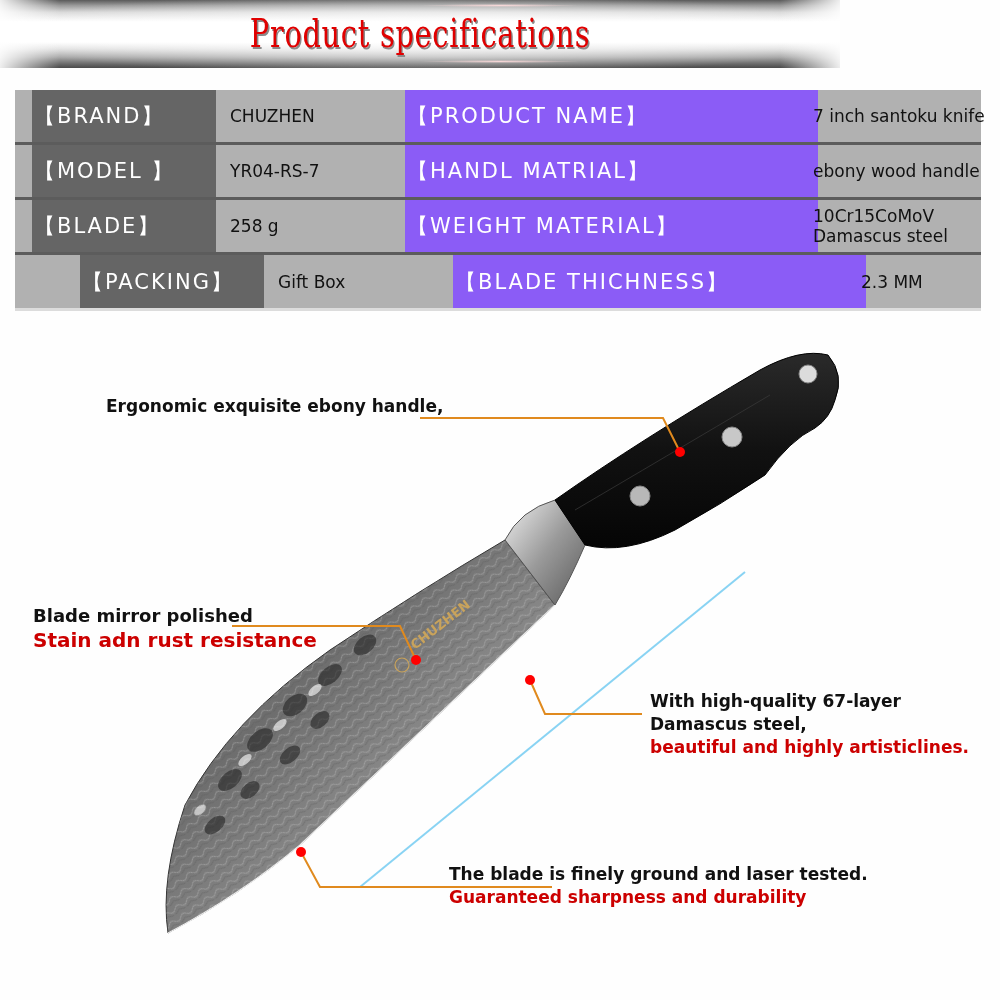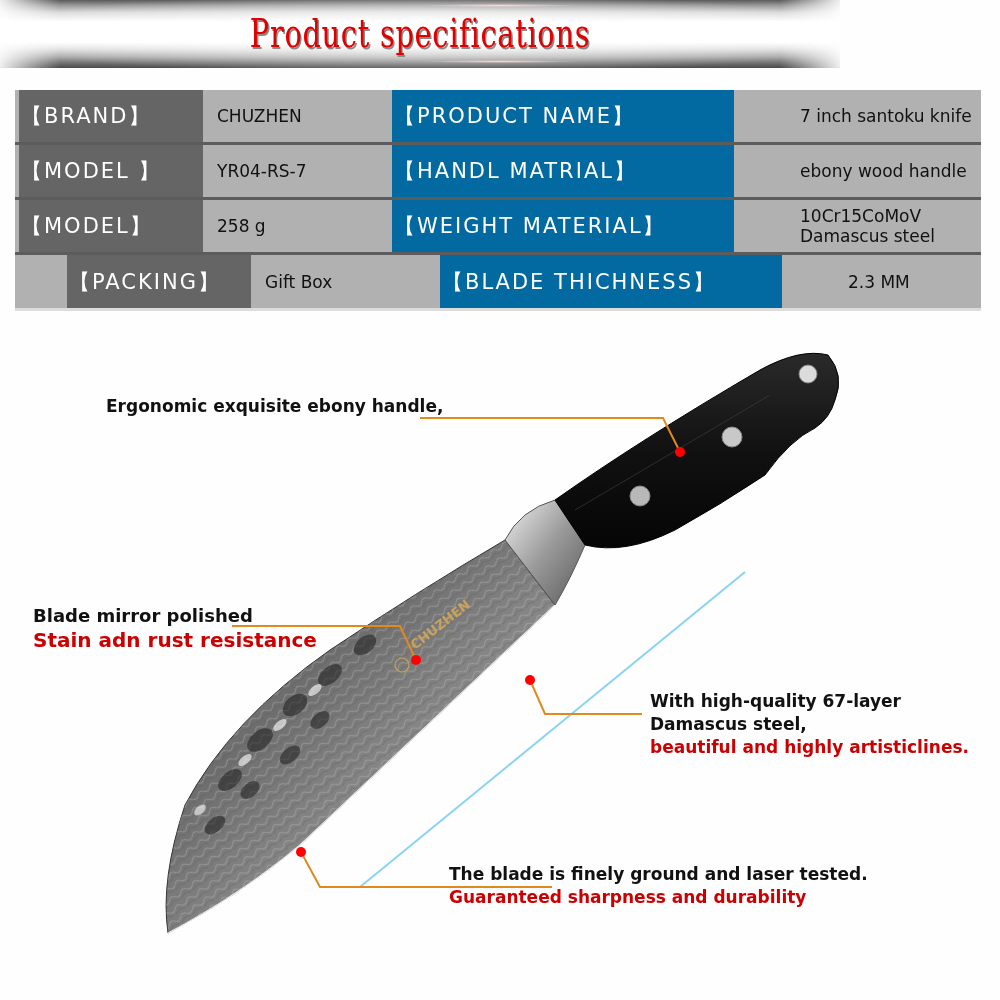--- a/index.html
+++ b/index.html
@@ -33,30 +33,30 @@
     font-family:"DejaVu Serif", serif; font-size:40px; line-height:56px;
     color:#e00000; letter-spacing:1px;
     transform:scaleX(0.72); transform-origin:center;
     text-shadow:2px 2px 0 #8a8a8a;
   }
   
   .spec-table {
     position:absolute; left:15px; top:90px; width:966px; height:218px;
     background:#b1b1b1;
   }
-  .spec-row { position:absolute; left:4px; width:966px; height:52px; }
+  .spec-row { position:absolute; left:17px; width:966px; height:52px; }
   .spec-row.r0 { top:0; }
   .spec-row.r1 { top:55px; }
   .spec-row.r2 { top:110px; }
   .spec-row.r3 { top:165px; height:53px;margin-left:48px; }
   .row-sep { position:absolute; left:0; width:966px; height:3px; background:#5c5c5c; }
   .cell { position:absolute; top:0; bottom:0; display:flex; align-items:center; }
   .lbl1 { left:0; width:184px; background:#656565; }
   .val1 { left:184px; width:189px; }
-  .lbl2 { left:373px; width:342px; background:#0369a1; }
+  .lbl2 { left:373px; width:413px; background:#8b5cf6; }
   .val2 { left:715px; width:251px;padding-left:44px; }
   .label-text {
     color:#ffffff; font-family:"DejaVu Sans", sans-serif; font-size:21px;
     letter-spacing:2px; padding-left:2px; white-space:nowrap;
   }
   .value-text {
     color:#111111; font-family:"DejaVu Sans", sans-serif; font-size:17px;
     white-space:nowrap; padding-left:14px;
   }
   .val2 .value-text { padding-left:22px; line-height:20px; }
@@ -114,21 +114,21 @@
         <span class="label-text">【HANDL MATRIAL】</span>
       </div>
     <div class="cell val2">
         <span class="value-text">ebony wood handle</span>
       </div>
   </div>
   <div class="row-sep" style="top:107px"></div>
 
   <div class="spec-row r2">
     <div class="cell lbl1">
-        <span class="label-text">【MODEL】</span>
+        <span class="label-text">【BLADE】</span>
       </div>
     <div class="cell val1">
         <span class="value-text">258 g</span>
       </div>
     <div class="cell lbl2">
         <span class="label-text">【WEIGHT MATERIAL】</span>
       </div>
     <div class="cell val2">
       <div class="value-multi">
         <span>10Cr15CoMoV</span>

